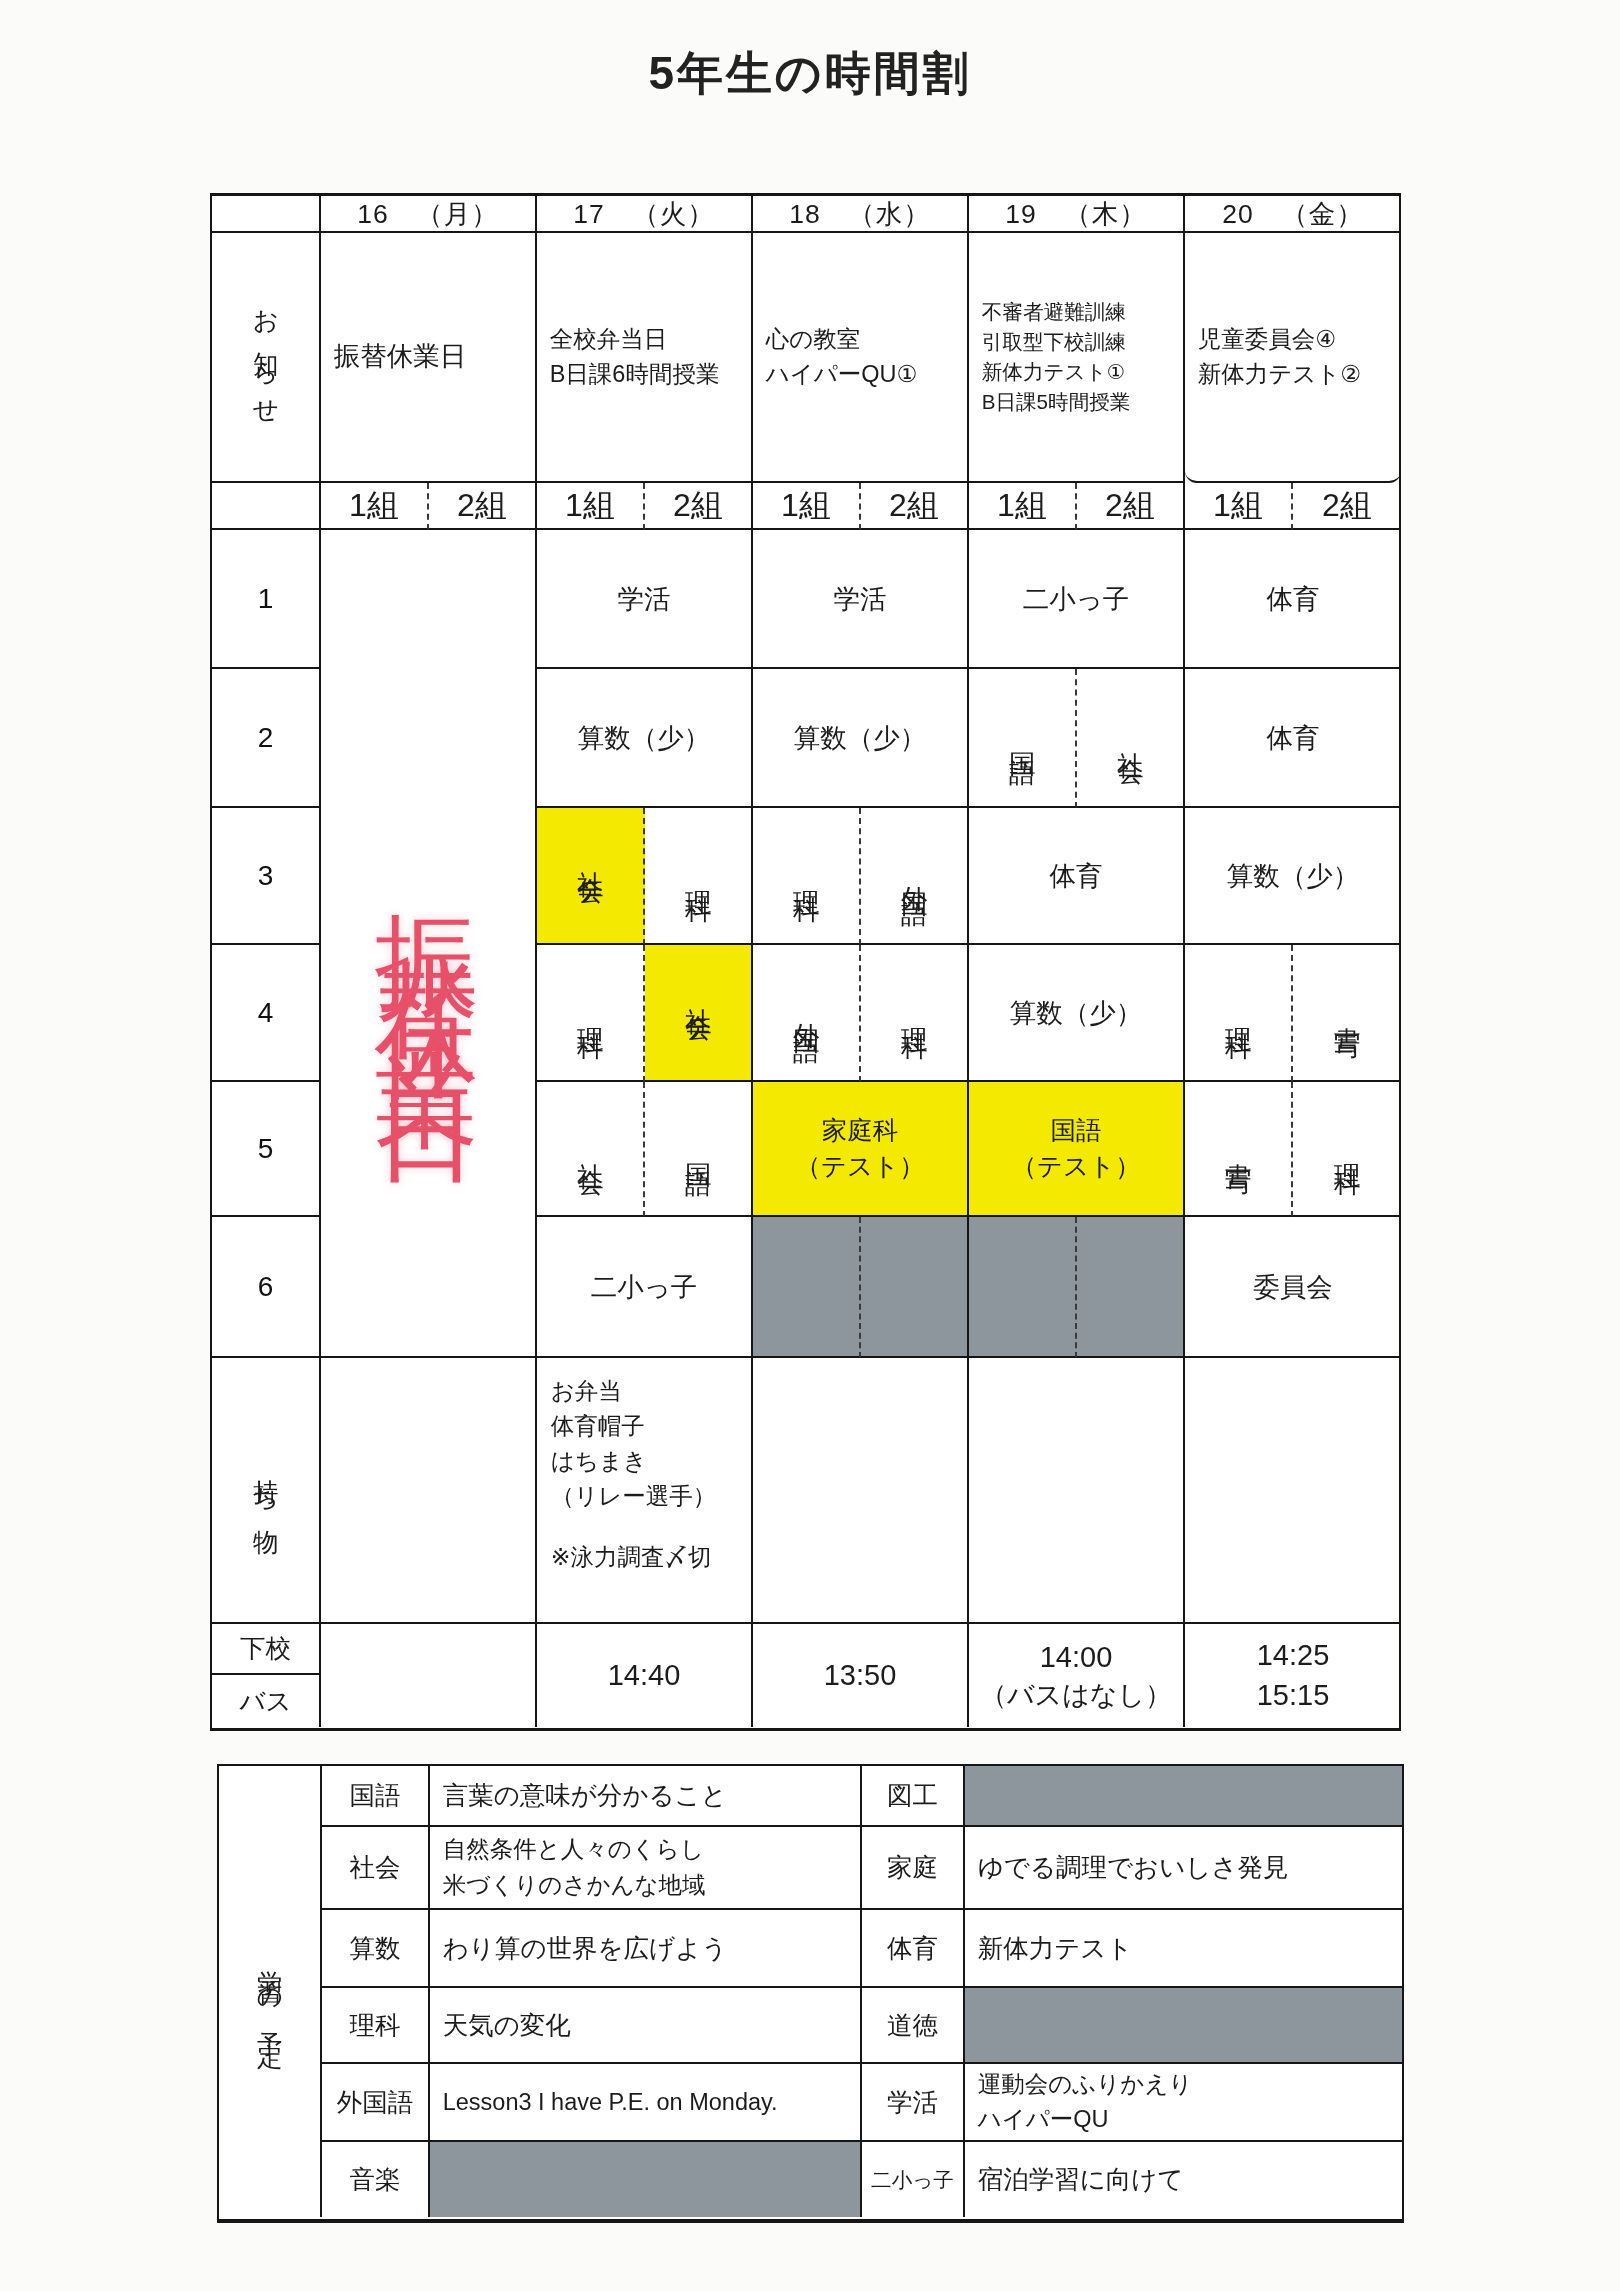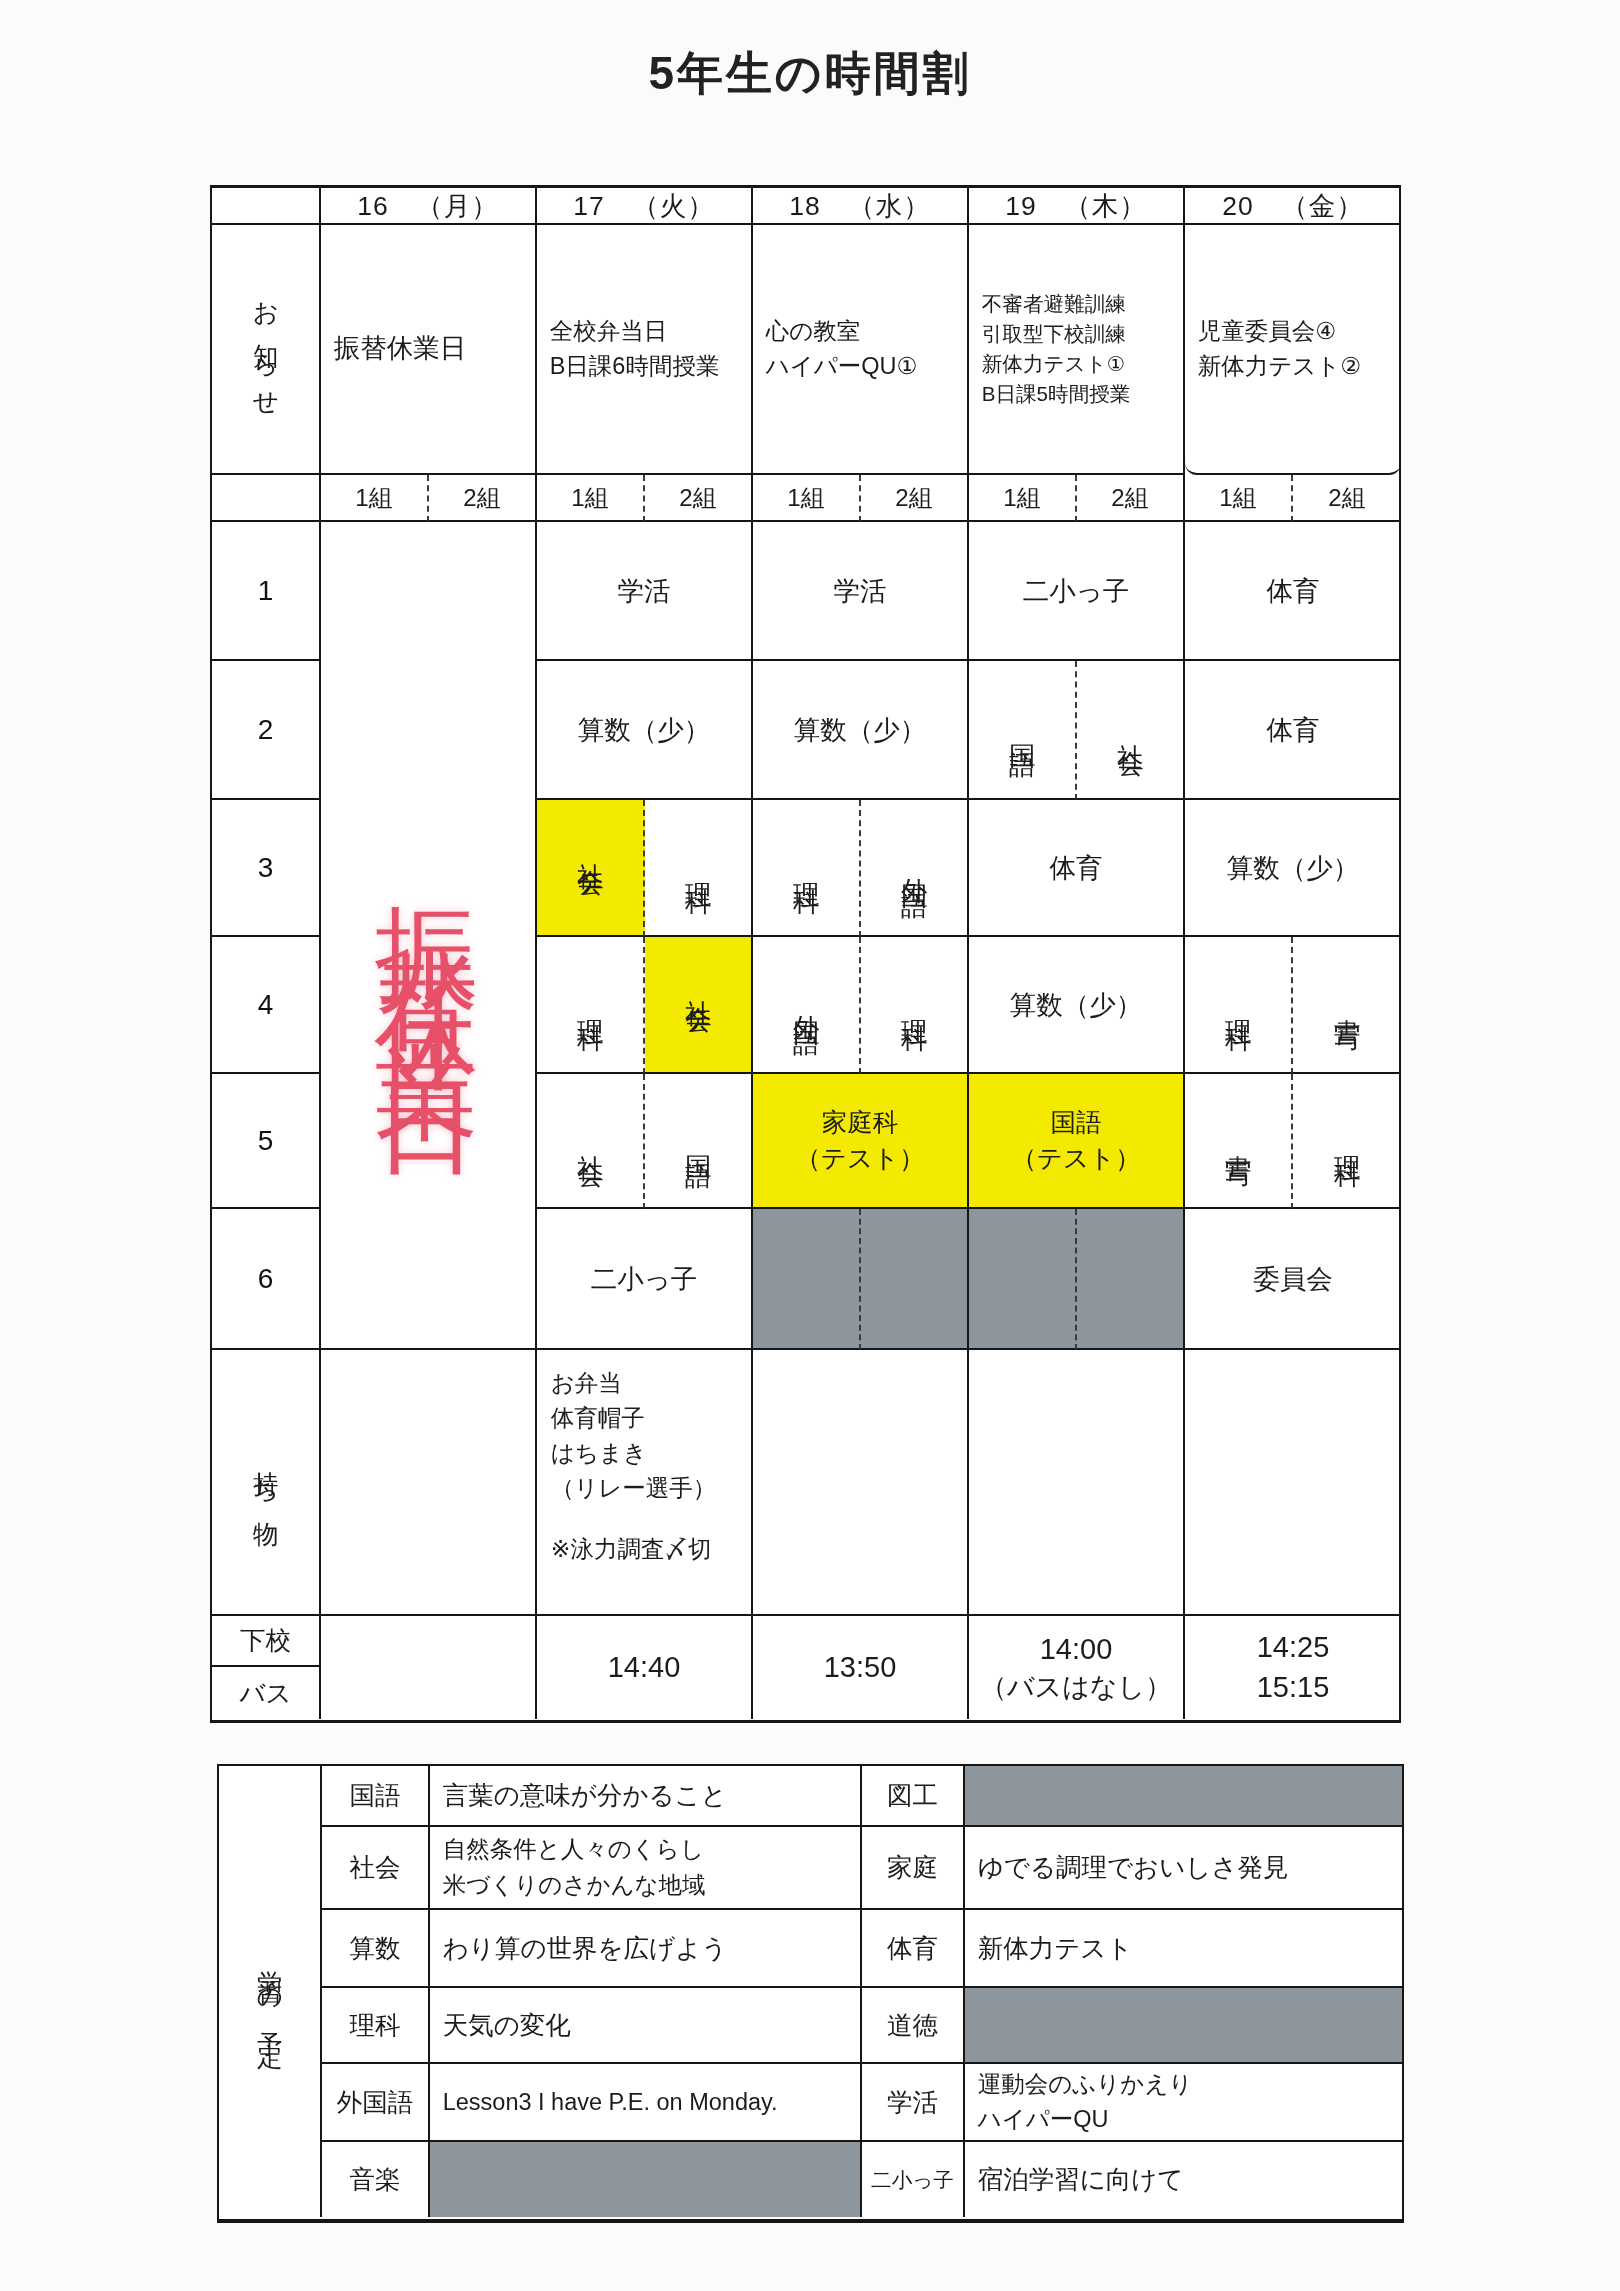--- a/index.html
+++ b/index.html
@@ -6,21 +6,21 @@
   body{
     width:1620px;height:2292px;position:relative;
     background:#fbfbf9;color:#1c1c1c;
     font-family:"Liberation Sans","DejaVu Sans",sans-serif;
   }
   .title{
     position:absolute;top:43px;left:0;width:100%;text-align:center;
     font-size:46px;font-weight:600;letter-spacing:2.9px;color:#222;
   }
   .main-grid{
-    position:absolute;left:210px;top:185px;width:1187px;height:1532px;
+    position:absolute;left:210px;top:193px;width:1187px;height:1532px;
     display:grid;background:#fff;
     grid-template-columns:109px repeat(10,108px);
     grid-template-rows:37px 250px 47px 139px 139px 137px 137px 135px 141px 266px 51px 52px;
     border:2.9px solid #161616;border-top-width:3.9px;border-bottom-width:3.9px;
   }
   .plan-grid{
     position:absolute;left:217px;top:1764px;width:1183px;height:453px;
     display:grid;background:#fff;
     grid-template-columns:103px 108px 432px 103px 437px;
     grid-template-rows:61px 83px 78px 76px 78px 75px;
@@ -29,21 +29,21 @@
   .cell{
     position:relative;display:flex;align-items:center;justify-content:center;
     box-sizing:border-box;overflow:hidden;
   }
   .br{border-right:2px solid #161616}
   .bd{border-right:2px dashed #3a3a3a}
   .bb{border-bottom:2px solid #161616}
   .bb3{border-bottom:2.9px solid #161616}
   .vlabel{writing-mode:vertical-rl;letter-spacing:10.8px;font-size:25.5px;line-height:1}
   .day-h{font-size:26.5px;letter-spacing:1px}
-  .grp{font-size:24px}
+  .grp{font-size:32px}
   .pnum{font-size:28px;color:#111}
   .ann{flex-direction:column;align-items:flex-start;justify-content:center;
        padding-left:12.7px;font-size:23.5px;line-height:1.5}
   .ann-sm{font-size:20.6px;line-height:1.45}
   .subj{font-size:26.5px}
   .subj.vt{writing-mode:vertical-rl;letter-spacing:6.9px;line-height:1}
   .subj2{flex-direction:column;font-size:25.5px;line-height:1.4}
   .belong{flex-direction:column;align-items:flex-start;justify-content:flex-start;
           padding:15.7px 0 0 13.7px;font-size:23.5px;line-height:1.5}
   .dtime{flex-direction:column;font-size:29px;line-height:1.35}

